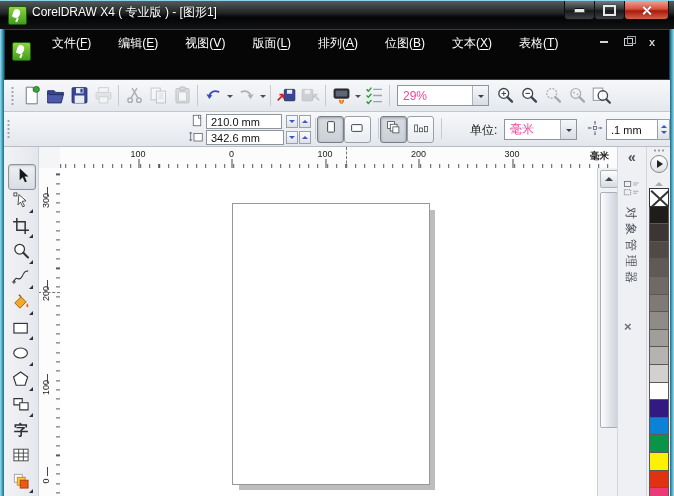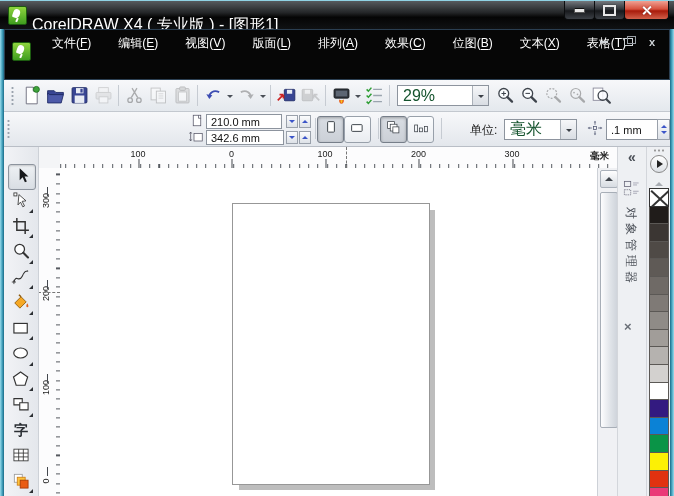--- a/index.html
+++ b/index.html
@@ -4,21 +4,21 @@
 <style>
   html,body{margin:0;padding:0;background:#777;}
   #win{position:relative;width:674px;height:496px;overflow:hidden;
        font-family:"Liberation Sans","DejaVu Sans",sans-serif;font-size:12px;
        background:#eceef2;user-select:none;}
   .abs{position:absolute;}
   
   #titlebar{left:0;top:0;width:674px;height:29px;
     background:linear-gradient(#565a5e,#232527 42%,#050505 58%,#101214);
     border-top:1px solid #8fd2e4;box-sizing:border-box;color:#fff;}
-  #title-text{left:32px;top:14px;font-size:16px;color:#fff;text-shadow:0 1px 2px #000;}
+  #title-text{left:32px;top:3px;font-size:12px;color:#fff;text-shadow:0 1px 2px #000;}
   .applogo{width:17px;height:17px;background:linear-gradient(#8ed43e,#3f9e1f);
     border:1px solid #1d5c10;border-radius:2px;position:relative;}
   .applogo:before{content:"";position:absolute;left:4px;top:2px;width:7px;height:9px;
     background:#fff;border-radius:60% 60% 60% 20%;transform:rotate(18deg);}
   .applogo:after{content:"";position:absolute;left:7px;top:11px;width:2px;height:4px;background:#fff;transform:rotate(25deg);}
   #logo{left:8px;top:5px;}
   .winbtn{top:0;height:18px;border:1px solid #0b0d0f;border-top:none;border-radius:0 0 4px 4px;
     background:linear-gradient(#75797e,#303439 45%,#17191c 55%,#3c4046);
     display:flex;align-items:center;justify-content:center;}
   .winbtn.close{background:linear-gradient(#f0a193,#d7513d 45%,#a81b0b 55%,#d2604a);}
@@ -53,21 +53,21 @@
   .dragdots{width:3px;height:20px;margin:0 5px 0 1px;
     background-image:radial-gradient(circle,#9aa2ad 1px,transparent 1.2px);
     background-size:3px 4px;}
   .tbtn{width:24px;height:24px;border-radius:2px;display:flex;align-items:center;justify-content:center;position:relative;flex:0 0 auto;}
   .tbtn svg{display:block;}
   .tsep{width:1px;height:21px;background:#c6cbd2;margin:0 3px;flex:0 0 auto;}
   .tcaret{width:9px;height:24px;display:flex;align-items:center;justify-content:center;flex:0 0 auto;}
   .tcaret:before{content:"";border:3.5px solid transparent;border-top-color:#4a4f57;margin-top:4px;}
   .dis{opacity:.4;filter:grayscale(1);}
   .combo{background:#fff;border:1px solid #8d949e;display:flex;align-items:center;position:relative;box-sizing:border-box;height:21px;}
-  .combo .cval{flex:1;padding:0 5px;font-size:16px;color:#14532d;white-space:nowrap;overflow:hidden;}
+  .combo .cval{flex:1;padding:0 5px;font-size:12px;color:#ec4899;white-space:nowrap;overflow:hidden;}
   .combo .carrow{width:15px;height:100%;border-left:1px solid #aab0b8;
      background:linear-gradient(#f6f7f9,#d9dde3);display:flex;align-items:center;justify-content:center;}
   .combo .carrow:before{content:"";border:3.5px solid transparent;border-top-color:#3a3f46;margin-top:4px;}
   #zoomcombo{width:92px;margin:0 4px;}
   .field{background:#fff;border:1px solid #8d949e;font-size:11px;color:#111;
     display:flex;align-items:center;padding:0 4px;box-sizing:border-box;}
   .spinbtn{width:12px;height:13px;border:1px solid #9aa1ab;background:linear-gradient(#fbfcfd,#dde1e7);
     display:flex;align-items:center;justify-content:center;box-sizing:border-box;}
   .tri-dn{border:3px solid transparent;border-top-color:#3c55c8;margin-top:3px;}
   .tri-up{border:3px solid transparent;border-bottom-color:#3c55c8;margin-bottom:3px;}
@@ -148,21 +148,20 @@
   </div>
 
   <div id="menubar" class="abs">
     <div id="appicon" class="abs applogo"></div>
     <div id="menurow1" class="menurow">
       <span class="menu-item"><span>文件(<u>F</u>)</span></span>
         <span class="menu-item"><span>编辑(<u>E</u>)</span></span>
         <span class="menu-item"><span>视图(<u>V</u>)</span></span>
         <span class="menu-item"><span>版面(<u>L</u>)</span></span>
         <span class="menu-item"><span>排列(<u>A</u>)</span></span>
-        <span class="menu-item"><span>效果(<u>C</u>)</span></span>
         <span class="menu-item"><span>位图(<u>B</u>)</span></span>
         <span class="menu-item"><span>文本(<u>X</u>)</span></span>
         <span class="menu-item"><span>表格(<u>T</u>)</span></span>
     </div>
     <div id="menurow2" class="menurow">
     </div>
     <div id="doc-controls">
       <span class="dcbtn">
           <span class="dc-min"></span>
         </span>

